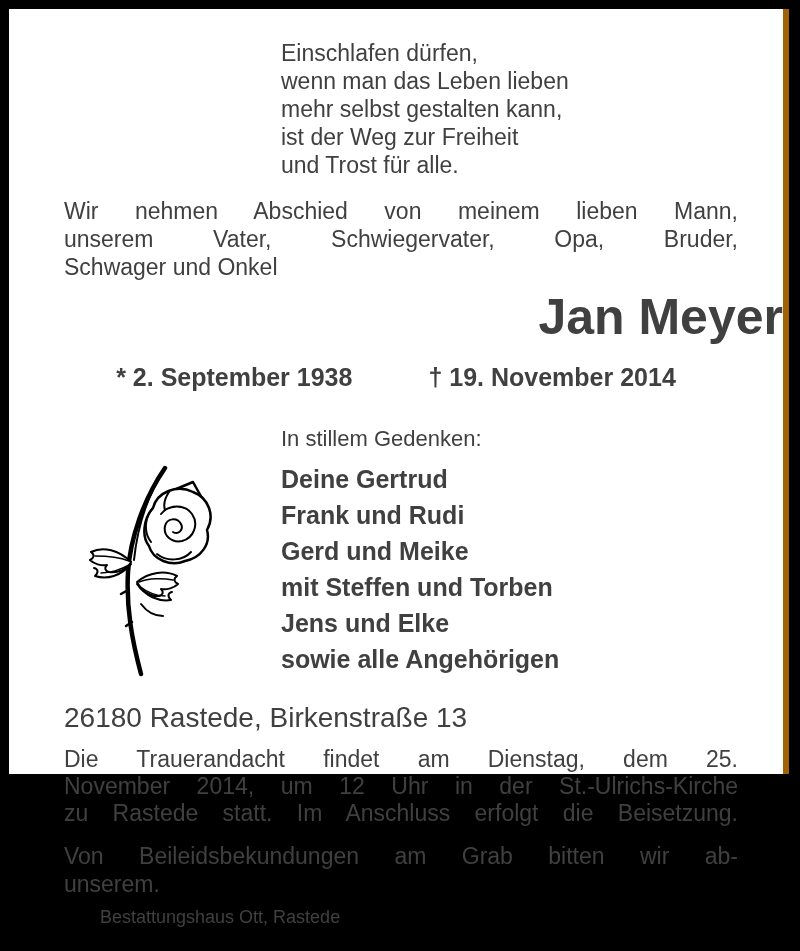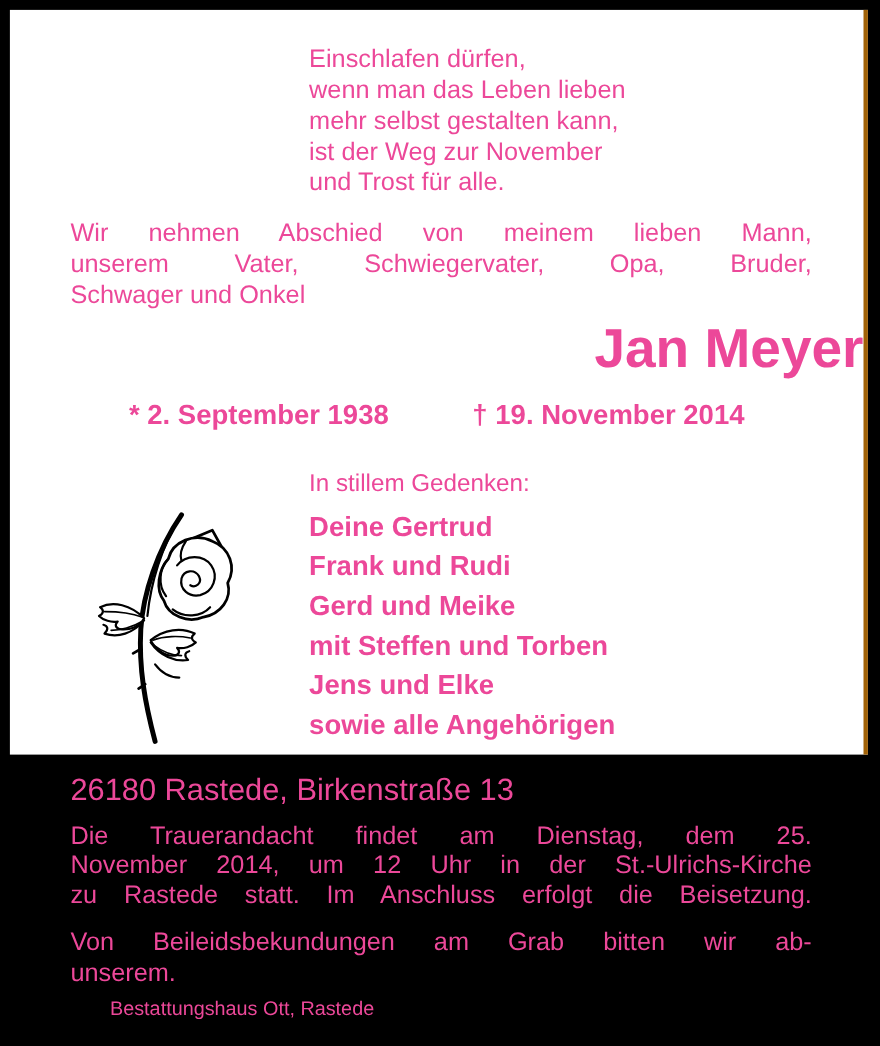--- a/index.html
+++ b/index.html
@@ -12,24 +12,24 @@
     width: 800px;
     height: 951px;
     background: #000;            
     overflow: hidden;
   }
   .page {
     position: absolute;
     left: 9px;
     top: 9px;
     width: 780px;
-    height: 677px;
+    height: 765px;
     background: #ffffff;
-    color: #ec4899;
-    border-right: 4px solid #a16207;  
+    color: #404040;
+    border-right: 6px solid #a16207;  
     box-sizing: border-box;
   }
   
   .poem {
     position: absolute;
     left: 272px;
     top: 30px;
     width: 460px;
     font-size: 23px;
     line-height: 28px;
@@ -127,21 +127,21 @@
 </head>
 <body>
 
 <div class="canvas">
   <div class="page">
 
     <div class="poem">
       <div>Einschlafen dürfen,</div>
       <div>wenn man das Leben lieben</div>
       <div>mehr selbst gestalten kann,</div>
-      <div>ist der Weg zur November</div>
+      <div>ist der Weg zur Freiheit</div>
       <div>und Trost für alle.</div>
     </div>
 
     <div class="intro">
       <div class="line-just">Wir nehmen Abschied von meinem lieben Mann,</div>
       <div class="line-just">unserem Vater, Schwiegervater, Opa, Bruder,</div>
       <div class="line-plain">Schwager und Onkel</div>
     </div>
 
     <div class="deceased-name">Jan Meyer</div>

